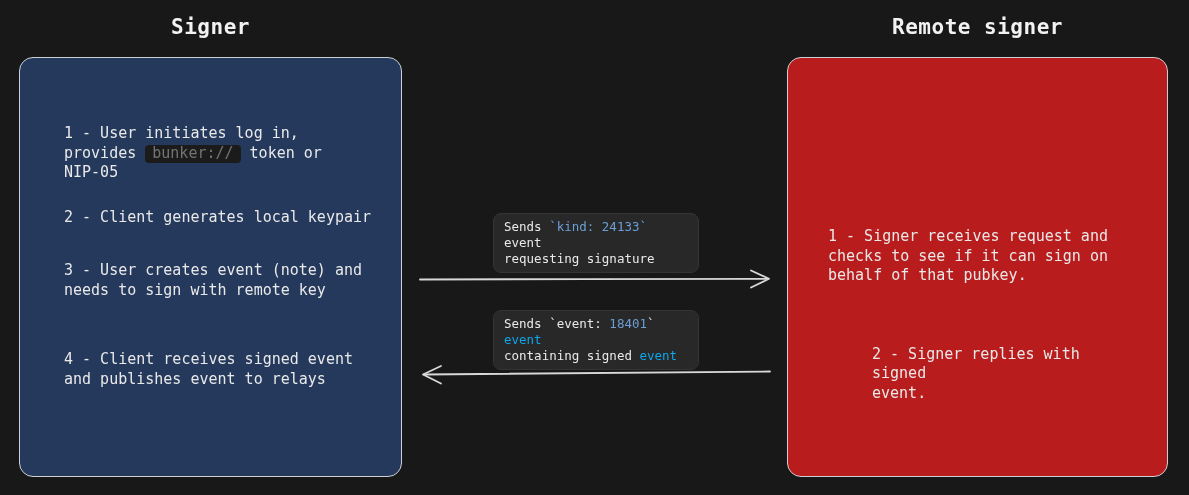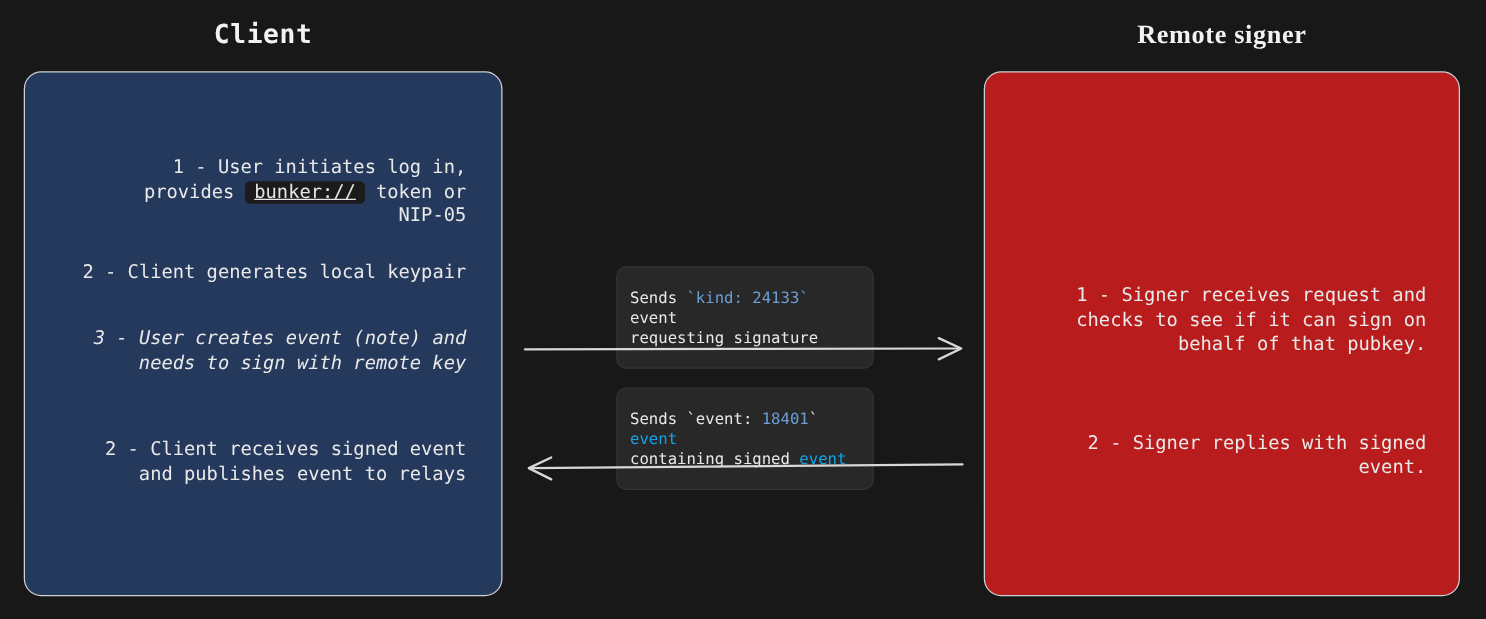--- a/index.html
+++ b/index.html
@@ -15,74 +15,72 @@
     position: absolute;
     top: 15px;
     font-size: 21px;
     font-weight: 600;
     color: #f2f2f2;
     text-align: center;
     letter-spacing: 0.5px;
     white-space: nowrap;
   }
   .title-client { left: 19px; width: 383px; }
-  .title-remote { left: 787px; width: 381px; font-family: Liberation Serif, serif; }
+  .title-remote { left: 787px; width: 381px; }
 
   .flow-box {
     position: absolute;
     top: 57px;
     height: 420px;
     border: 1.6px solid #ccd1d6;
     border-radius: 14px;
     box-sizing: border-box;
     color: #e9e9e9;
     font-size: 15px;
     line-height: 19.5px;
-    text-align: right;
   }
   .box-client {
     left: 19px;
     width: 383px;
     background: #25395c;
     padding: 66px 28px 0 44px;
   }
   .box-remote {
     left: 787px;
     width: 381px;
     background: #b91c1c;
     padding: 169px 26px 0 40px;
   }
   .step {
     margin: 0;
     white-space: pre-line;
   }
   .box-client .step + .step { margin-top: 25px; }
-  .box-client .step-3 { margin-top: 34px !important; font-style: italic; }
+  .box-client .step-3 { margin-top: 34px !important; }
   .box-client .step-4 { margin-top: 50px !important; }
-  .box-remote .step-2 { margin-top: 59px !important; }
+  .box-remote .step-2 { margin-top: 59px !important; margin-left: 44px; }
 
   .code-badge {
     display: inline-block;
     background: #1b1b1b;
     border-radius: 4px;
     padding: 0 7px 1px 7px;
-    color: #e5e5e5;
+    color: #737373;
     line-height: 17px;
-    text-decoration: underline;
   }
 
   .msg-label {
     position: absolute;
     left: 493px;
     width: 206px;
     box-sizing: border-box;
     background: #282828;
     border: 1px solid #343434;
     border-radius: 8px;
-    padding: 16px 10px;
+    padding: 5px 10px;
     font-size: 12.5px;
     line-height: 16px;
     color: #e9e9e9;
     white-space: pre-line;
   }
   .msg-request { top: 213px; }
   .msg-response { top: 310px; }
   .tok-blue { color: #6c9fd6; }
   .tok-red  { color: #0ea5e9; }
 
@@ -91,32 +89,32 @@
     left: 0; top: 0;
     width: 1189px; height: 495px;
     pointer-events: none;
   }
 </style>
 </head>
 <body>
 
 <div class="canvas">
 
-  <div class="diagram-title title-client">Client</div>
+  <div class="diagram-title title-client">Signer</div>
 
   <div class="diagram-title title-remote">Remote signer</div>
 
   <div class="flow-box box-client">
     <p class="step step-1"><span>1 - User initiates log in,
 provides </span><span class="code-badge">bunker://</span><span> token or
 NIP-05</span></p>
     <p class="step step-2">2 - Client generates local keypair</p>
     <p class="step step-3">3 - User creates event (note) and
 needs to sign with remote key</p>
-    <p class="step step-4">2 - Client receives signed event
+    <p class="step step-4">4 - Client receives signed event
 and publishes event to relays</p>
   </div>
 
   <div class="flow-box box-remote">
     <p class="step step-1">1 - Signer receives request and
 checks to see if it can sign on
 behalf of that pubkey.</p>
     <p class="step step-2">2 - Signer replies with signed
 event.</p>
   </div>

